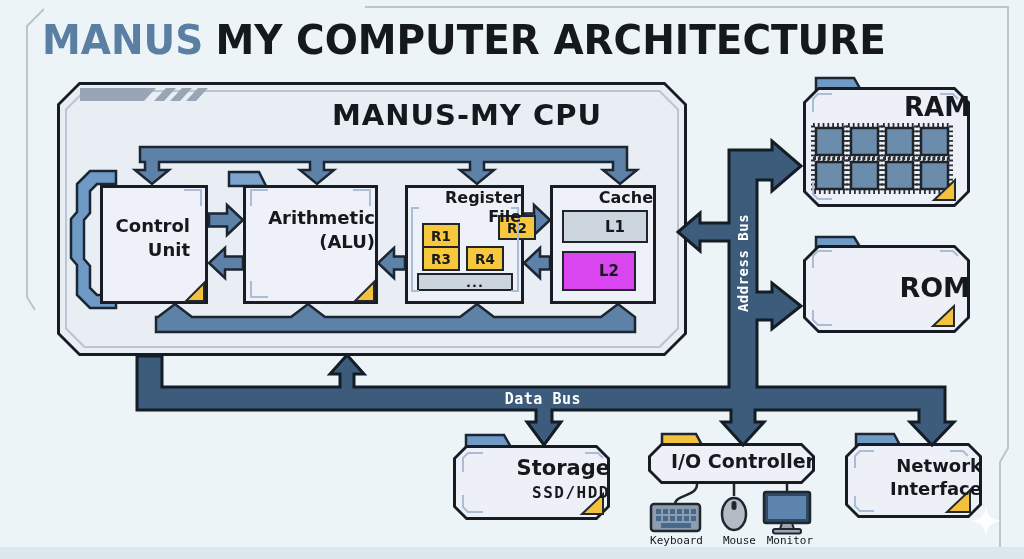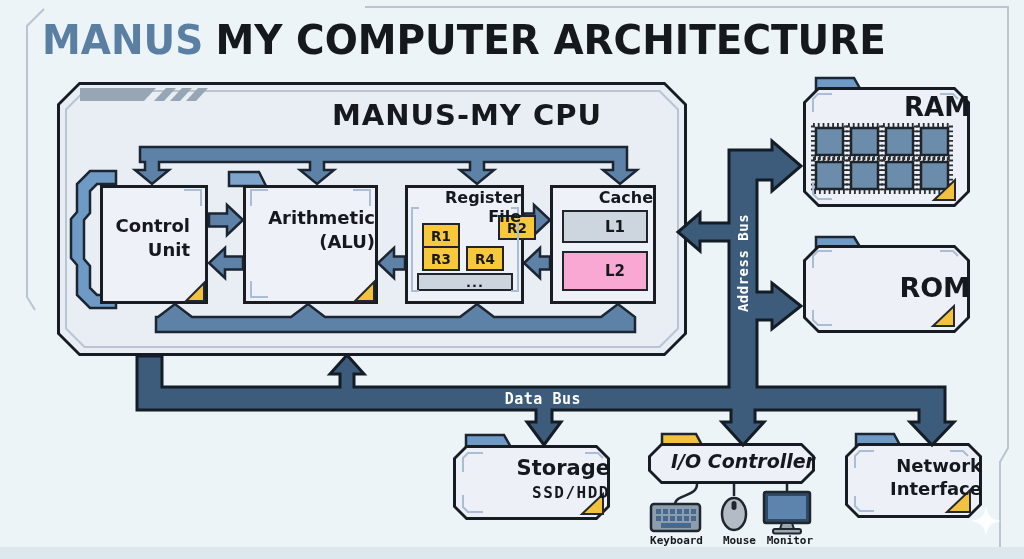--- a/index.html
+++ b/index.html
@@ -9,21 +9,21 @@
   .z0{z-index:0}.z1{z-index:1}.z2{z-index:2}.z3{z-index:3}.z4{z-index:4}
   .octo{position:absolute;}
   .ibox{position:absolute;background:#eef1f7;border:3px solid #191c22;box-sizing:border-box;}
   .txt{position:absolute;z-index:5;}
   .ctr{text-align:right;}
   .reg{position:absolute;z-index:3;background:#f7c83c;border:2.5px solid #20242b;box-sizing:border-box;
        display:flex;align-items:center;justify-content:center;font-size:13.5px;font-weight:800;}
   .cachecell{position:absolute;z-index:3;border:2.5px solid #20242b;box-sizing:border-box;
        display:flex;align-items:center;justify-content:center;font-size:15px;font-weight:700;padding-left:20px;}
   .buslabel{color:#ffffff;font-family:"DejaVu Sans Mono","Liberation Mono",monospace;font-weight:800;}
-  .devlabel{font-family:"DejaVu Sans Mono","Liberation Mono",monospace;font-size:11px;font-weight:700;}
+  .devlabel{font-family:"DejaVu Sans Mono","Liberation Mono",monospace;font-size:11px;font-weight:400;}
 </style>
 </head>
 <body>
 
 <div id="stage">
 
   <svg class="layer z0">
     <path d="M365,7 H1008 V448 L1000,462 V547" fill="none" stroke="#b9c5cf" stroke-width="2"></path>
     <path d="M44,9 L27,26 V297 L35,310" fill="none" stroke="#b9c5cf" stroke-width="2"></path>
     <rect x="0" y="547" width="1024" height="12" fill="#dce8ed"></rect>
@@ -66,21 +66,21 @@
   <div class="ibox z3" style="left:405px;top:185px;width:119px;height:119px;"></div>
   <div class="ibox z3" style="left:550px;top:185px;width:106px;height:119px;"></div>
 
   <div class="reg" style="left:422px;top:215px;width:38px;height:25px;margin-top:8px;">R1</div>
   <div class="reg" style="left:466px;top:215px;width:38px;height:25px;margin-left:32px;">R2</div>
   <div class="reg" style="left:422px;top:246px;width:38px;height:25px;">R3</div>
   <div class="reg" style="left:466px;top:246px;width:38px;height:25px;">R4</div>
   <div class="cachecell" style="left:417px;top:273px;width:96px;height:18px;background:#ccd4dd;font-size:13px;font-weight:800;letter-spacing:1px;">...</div>
 
   <div class="cachecell" style="left:562px;top:210px;width:86px;height:33px;background:#cdd5de;">L1</div>
-  <div class="cachecell" style="left:562px;top:251px;width:86px;height:40px;background:#f9a8d4;">L2</div>
+  <div class="cachecell" style="left:562px;top:251px;width:74px;height:40px;background:#d946ef;">L2</div>
 
   <div class="octo z3" style="left:803px;top:87px;width:167px;height:120px;background:#171c24;z-index:3;
        clip-path:polygon(15px 0,calc(100% - 15px) 0,100% 15px,100% calc(100% - 15px),calc(100% - 15px) 100%,15px 100%,0 calc(100% - 15px),0 15px);"></div>
   <div class="octo z3" style="left:806px;top:90px;width:161px;height:114px;background:#edf1f7;z-index:3;
        clip-path:polygon(13px 0,calc(100% - 13px) 0,100% 13px,100% calc(100% - 13px),calc(100% - 13px) 100%,13px 100%,0 calc(100% - 13px),0 13px);"></div>
 
   <div class="octo z3" style="left:803px;top:245px;width:167px;height:88px;background:#171c24;z-index:3;
        clip-path:polygon(15px 0,calc(100% - 15px) 0,100% 15px,100% calc(100% - 15px),calc(100% - 15px) 100%,15px 100%,0 calc(100% - 15px),0 15px);"></div>
   <div class="octo z3" style="left:806px;top:248px;width:161px;height:82px;background:#edf1f7;z-index:3;
        clip-path:polygon(13px 0,calc(100% - 13px) 0,100% 13px,100% calc(100% - 13px),calc(100% - 13px) 100%,13px 100%,0 calc(100% - 13px),0 13px);"></div>
@@ -236,21 +236,21 @@
 
   <div class="txt ctr" style="left:803px;top:272px;width:167px;font-size:27px;font-weight:800;">ROM</div>
 
   <div class="txt ctr buslabel" style="left:455px;top:390px;width:126px;font-size:15px;letter-spacing:.5px;">Data Bus</div>
 
   <div class="txt buslabel" style="left:743px;top:263px;transform:translate(-50%,-50%) rotate(-90deg);font-size:14px;white-space:nowrap;letter-spacing:.5px;">Address Bus</div>
 
   <div class="txt ctr" style="left:453px;top:456px;width:157px;font-size:21px;font-weight:800;">Storage</div>
   <div class="txt ctr" style="left:453px;top:483px;width:157px;font-size:16px;font-weight:700;letter-spacing:1.5px;font-family:'DejaVu Sans Mono','Liberation Mono',monospace;">SSD/HDD</div>
 
-  <div class="txt ctr" style="left:648px;top:450px;width:167px;font-size:19px;font-weight:800;font-style:italic;">I/O Controller</div>
+  <div class="txt ctr" style="left:648px;top:450px;width:167px;font-size:19px;font-weight:800;">I/O Controller</div>
 
   <div class="txt ctr" style="left:845px;top:454px;width:137px;font-size:18px;font-weight:800;line-height:23px;">
     <div>Network</div>
     <div>Interface</div>
   </div>
 
   <div class="txt ctr devlabel" style="left:647px;top:534px;width:56px;">Keyboard</div>
   <div class="txt ctr devlabel" style="left:712px;top:534px;width:44px;">Mouse</div>
   <div class="txt ctr devlabel" style="left:761px;top:534px;width:52px;">Monitor</div>
 

